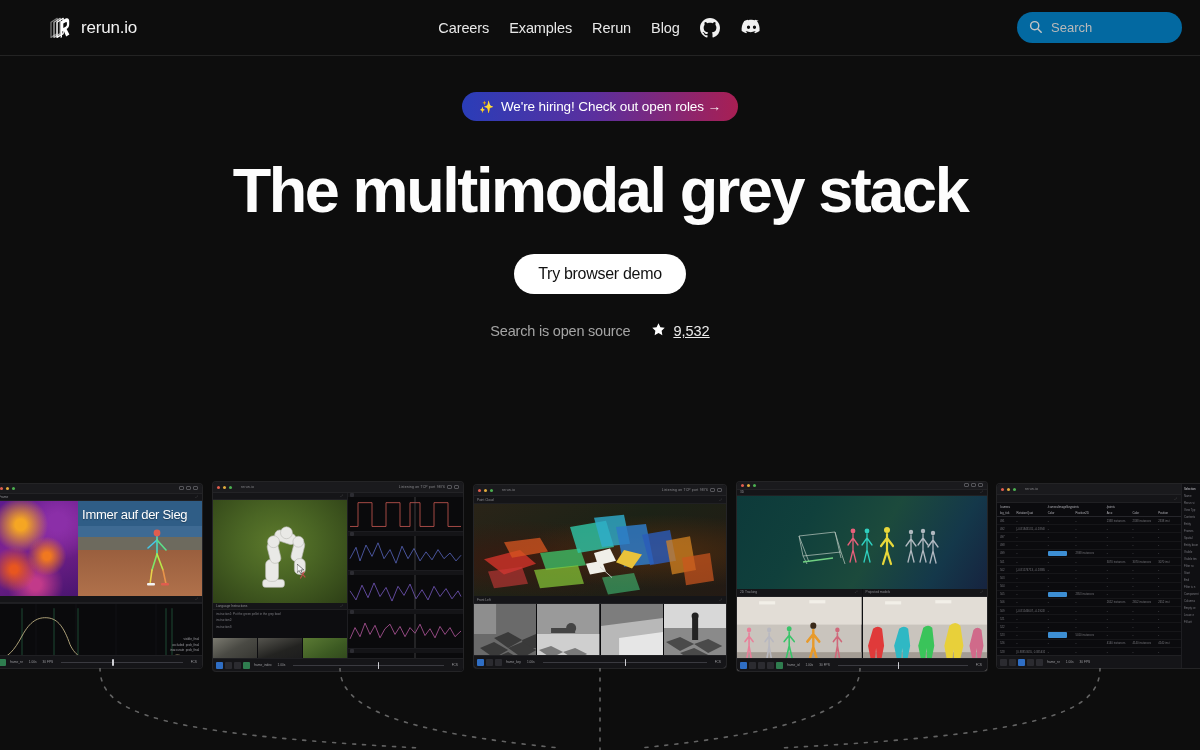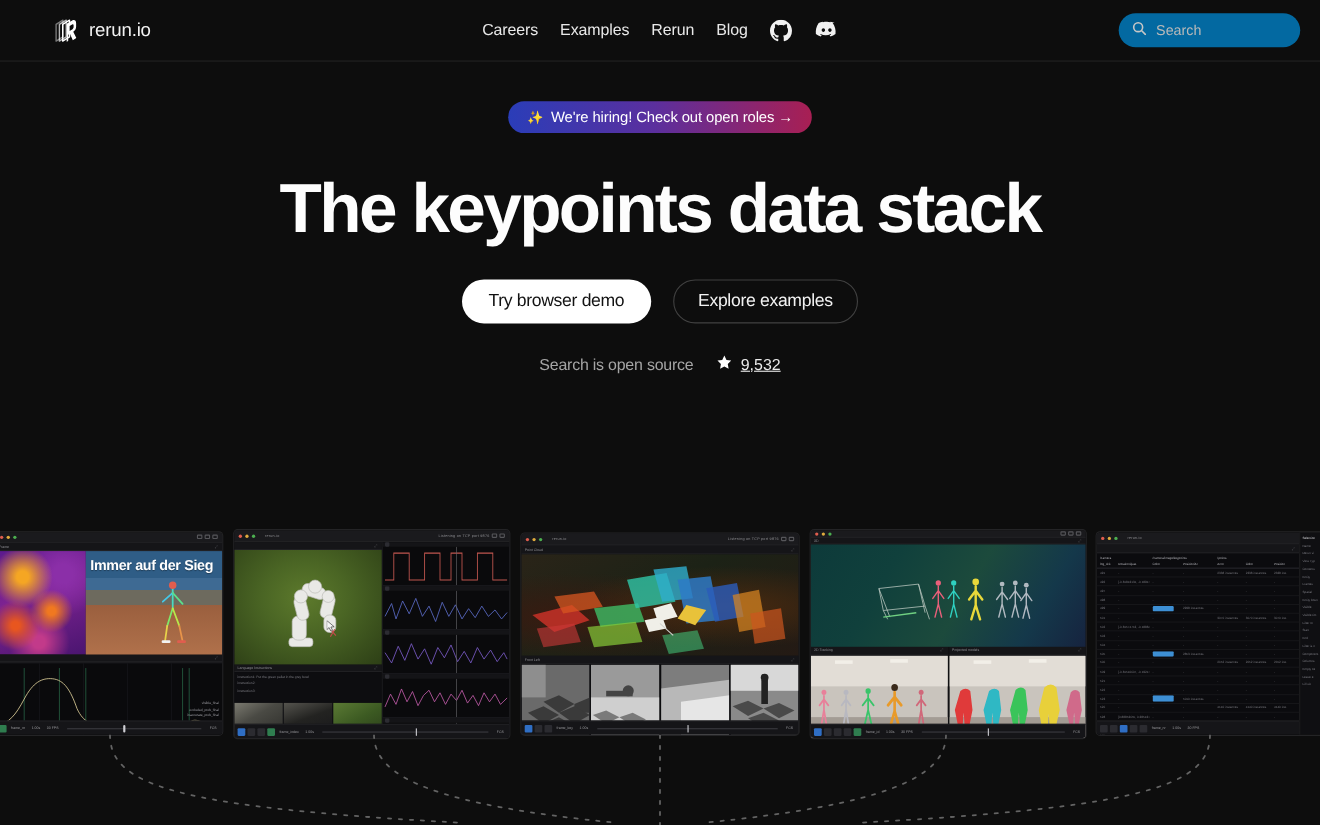--- a/index.html
+++ b/index.html
@@ -260,21 +260,21 @@
     background: linear-gradient(180deg,
       #2f5d86 0%, #2f5d86 26%,
       #3e6a93 26%, #3e6a93 38%,
       #6d6a5e 38%, #6d6a5e 52%,
       #9a5f3e 52%, #b0714b 100%);
   }
   .c1-banner {
     position: absolute; top: 6%; left: 3%; right: 0;
     color: #fff;
     font-size: 13px;
-    font-weight: 700;
+    font-weight: 400;
     letter-spacing: -0.3px;
     white-space: nowrap;
     text-shadow: 0 1px 1px rgba(0,0,0,.35);
   }
   .c1-person { position: absolute; right: 24%; top: 28%; width: 30px; height: 62px; }
   .c1-plot {
     flex: 1;
     position: relative;
     background: #0a0a0c;
     border-top: 1px solid #1e1e22;
@@ -395,26 +395,25 @@
   </div>
 </nav>
 
 <section class="hero">
 
   <a class="hiring-pill" href="#">
     <span class="hiring-spark">✨</span>
     <span>We're hiring! Check out open roles →</span>
   </a>
 
-  <h1 class="hero-title">The keypoints data stack</h1>
+  <h1 class="hero-title">The multimodal grey stack</h1>
 
 
   <div class="cta-row">
     <a class="btn btn-primary" href="#">Try browser demo</a>
-    <a class="btn btn-ghost" href="#">Explore examples</a>
   </div>
 
   <div class="oss-row">
     <span class="oss-label">Search is open source</span>
     <a class="oss-stars" href="#">
       <span>
         <svg viewBox="0 0 24 24">
             <path d="M12 2l3.09 6.26L22 9.27l-5 4.87 1.18 6.88L12 17.77l-6.18 3.25L7 14.14 2 9.27l6.91-1.01L12 2z"></path>
           </svg>
       </span>

